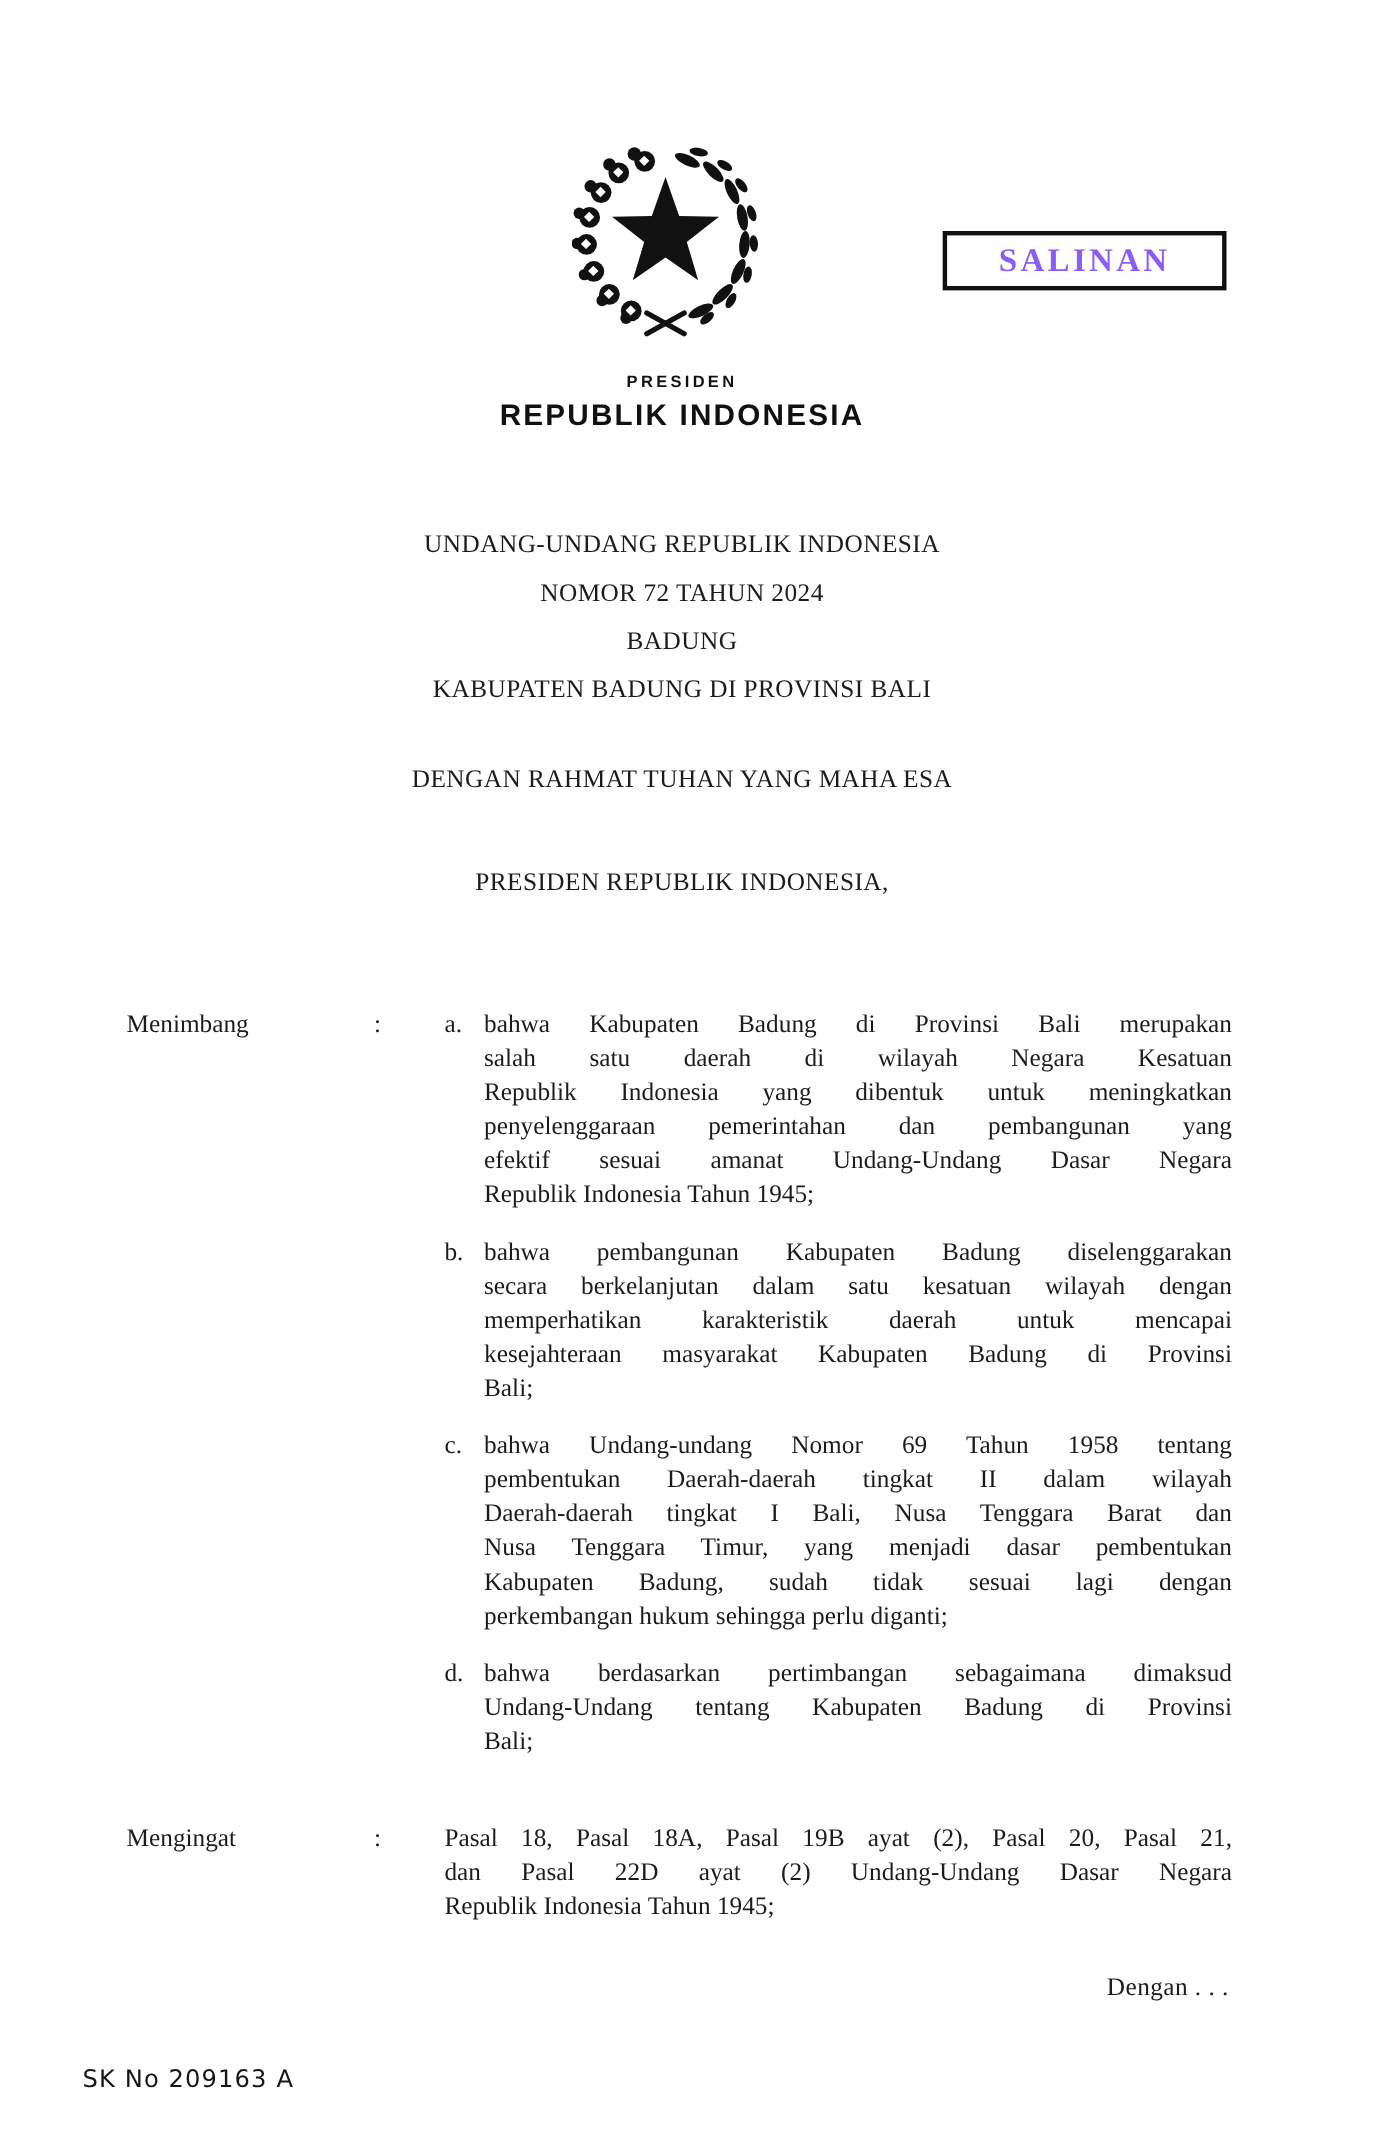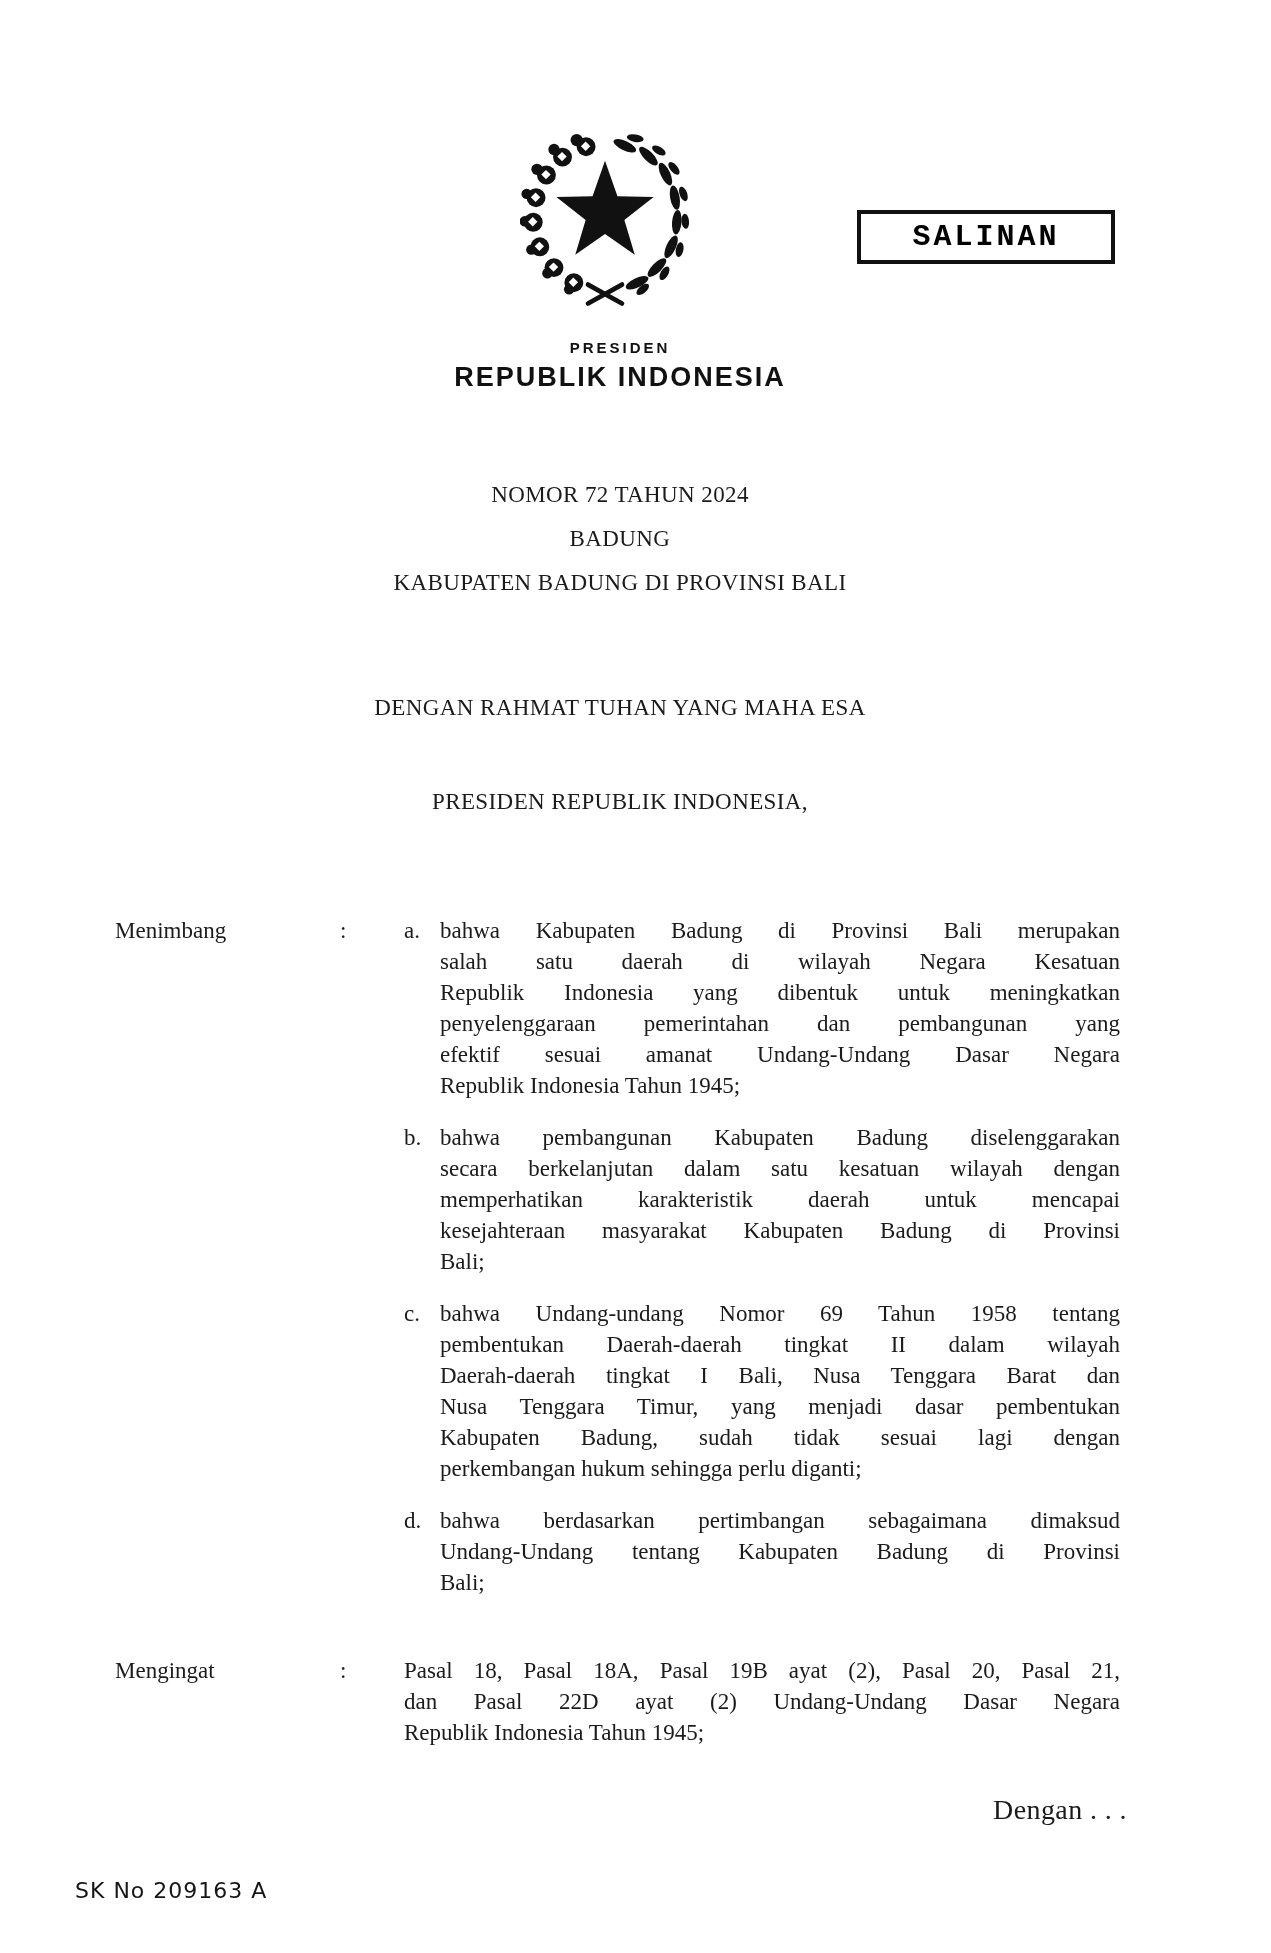--- a/index.html
+++ b/index.html
@@ -20,22 +20,22 @@
     font-family:"Liberation Sans","DejaVu Sans",sans-serif;
     font-weight:bold;color:#111;
   }
   .letterhead .lh1{font-size:15px;letter-spacing:3px;line-height:29px;}
   .letterhead .lh2{font-size:27px;letter-spacing:2px;line-height:31px;}
   
   .stamp{
     position:absolute;left:857px;top:210px;width:250px;height:46px;
     border:4px solid #111;
     display:flex;align-items:center;justify-content:center;
-    font-family:Liberation Mono, monospace;
-    font-weight:bold;font-size:30px;letter-spacing:3px;color:#000000;
+    font-family:Liberation Serif, serif;
+    font-weight:bold;font-size:30px;letter-spacing:3px;color:#8b5cf6;
   }
   
   .title-block{
     position:absolute;left:115px;top:473px;width:1010px;
     text-align:center;font-size:23px;line-height:44px;letter-spacing:0.4px;
   }
   .invocation{
     position:absolute;left:115px;top:695px;width:1010px;
     text-align:center;font-size:23px;letter-spacing:0.4px;
   }
@@ -51,22 +51,22 @@
   }
   .section .label{grid-column:1;}
   .section .colon{grid-column:2;}
   .section .content{grid-column:3;}
   .clause-item{display:grid;grid-template-columns:36px 1fr;margin-bottom:21px;}
   .clause-item:last-child{margin-bottom:0;}
   .jline{text-align:justify;text-align-last:justify;}
   .jline.last{text-align-last:left;}
   
   .catchword{
-    position:absolute;right:144px;top:1794px;
-    font-size:28px;letter-spacing:0.4px;
+    position:absolute;right:154px;top:1794px;
+    font-size:23px;letter-spacing:0.4px;
   }
   .footer-code{
     position:absolute;left:75px;top:1878px;
     font-family:"DejaVu Sans","Liberation Sans",sans-serif;
     font-size:22px;letter-spacing:1px;color:#161616;
   }
 </style>
 </head>
 <body>
 
@@ -136,20 +136,21 @@
   <div class="stamp">
     <span>SALINAN</span>
   </div>
 
   <div class="letterhead">
     <div class="lh1">PRESIDEN</div>
     <div class="lh2">REPUBLIK INDONESIA</div>
   </div>
 
   <div class="title-block">
+    <div>UNDANG-UNDANG REPUBLIK INDONESIA</div>
     <div>NOMOR 72 TAHUN 2024</div>
     <div>BADUNG</div>
     <div>KABUPATEN BADUNG DI PROVINSI BALI</div>
   </div>
 
   <div class="invocation">DENGAN RAHMAT TUHAN YANG MAHA ESA</div>
   <div class="authority">PRESIDEN REPUBLIK INDONESIA,</div>
 
   <div class="section" style="top:915px">
     <div class="label">Menimbang</div>

